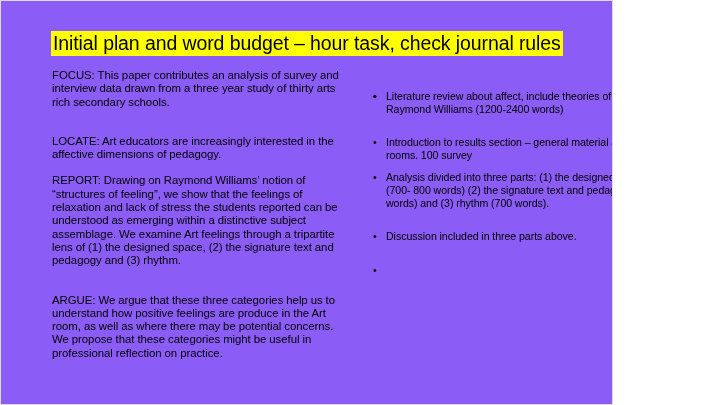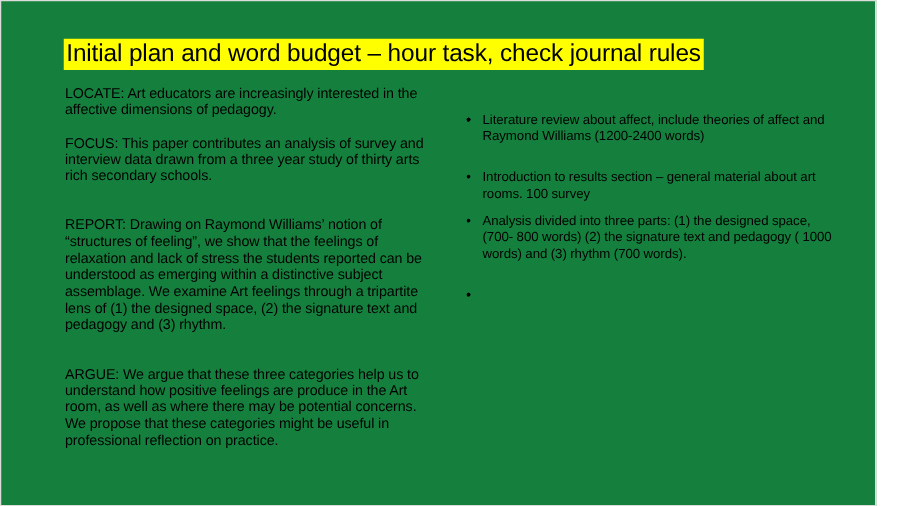--- a/index.html
+++ b/index.html
@@ -5,23 +5,23 @@
   html, body {
     margin: 0;
     padding: 0;
     background: #ffffff;
   }
   body {
     font-family: "Liberation Sans", sans-serif;
   }
   .slide {
     position: relative;
-    width: 701px;
+    width: 613px;
     height: 405px;
-    background: #15803d;
+    background: #8b5cf6;
     border: 1px solid #dcdcdc;
     box-sizing: border-box;
     overflow: hidden;
   }
   .title-block {
     position: absolute;
     left: 50px;
     top: 28px;
     width: 620px;
     height: 32px;
@@ -100,22 +100,22 @@
 </head>
 <body>
 
 <div class="slide">
 
   <div class="title-block">
     <span class="title-text">Initial plan and word budget – hour task, check journal rules</span>
   </div>
 
   <div class="col col-left">
+    <p class="para gap-big">FOCUS: This paper contributes an analysis of survey and interview data drawn from a three year study of thirty arts rich secondary schools.</p>
     <p class="para">LOCATE: Art educators are increasingly interested in the affective dimensions of pedagogy.</p>
-    <p class="para gap-big">FOCUS: This paper contributes an analysis of survey and interview data drawn from a three year study of thirty arts rich secondary schools.</p>
     <p class="para gap-big">REPORT: Drawing on Raymond Williams’ notion of “structures of feeling”, we show that the feelings of relaxation and lack of stress the students reported can be understood as emerging within a distinctive subject assemblage. We examine Art feelings through a tripartite lens of (1) the designed space, (2) the signature text and pedagogy and (3) rhythm.</p>
     <p class="para last">ARGUE: We argue that these three categories help us to understand how positive feelings are produce in the Art room, as well as where there may be potential concerns. We propose that these categories might be useful in professional reflection on practice.</p>
   </div>
 
   <div class="col col-right">
     <ul class="bullet-list">
       <li class="bullet-item">
         <span class="dot">•</span>
       </li>
       <li class="bullet-item">
@@ -128,20 +128,21 @@
       <li class="bullet-item snug">
         <span class="dot">•</span>
         <span>Introduction to results section – general material about art rooms. 100 survey</span>
       </li>
       <li class="bullet-item">
         <span class="dot">•</span>
         <span>Analysis divided into three parts: (1) the designed space, (700- 800 words) (2) the signature text and pedagogy ( 1000 words) and (3) rhythm (700 words).</span>
       </li>
       <li class="bullet-item">
         <span class="dot">•</span>
+        <span>Discussion included in three parts above.</span>
       </li>
       <li class="bullet-item">
         <span class="dot">•</span>
       </li>
     </ul>
   </div>
 
 </div>
 
 </body></html>

